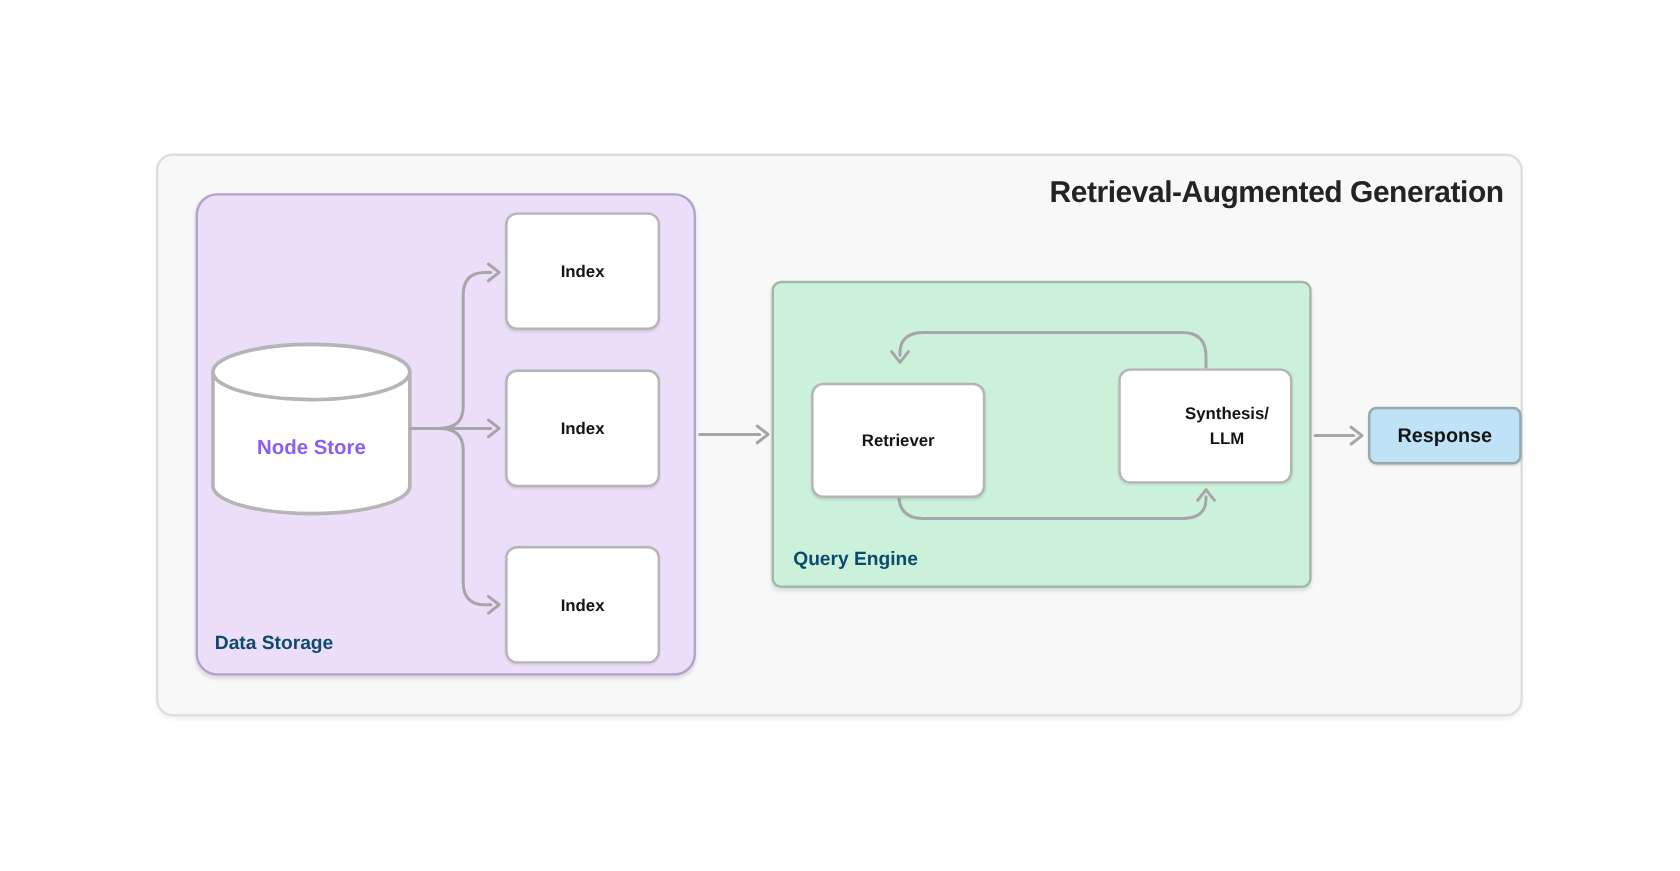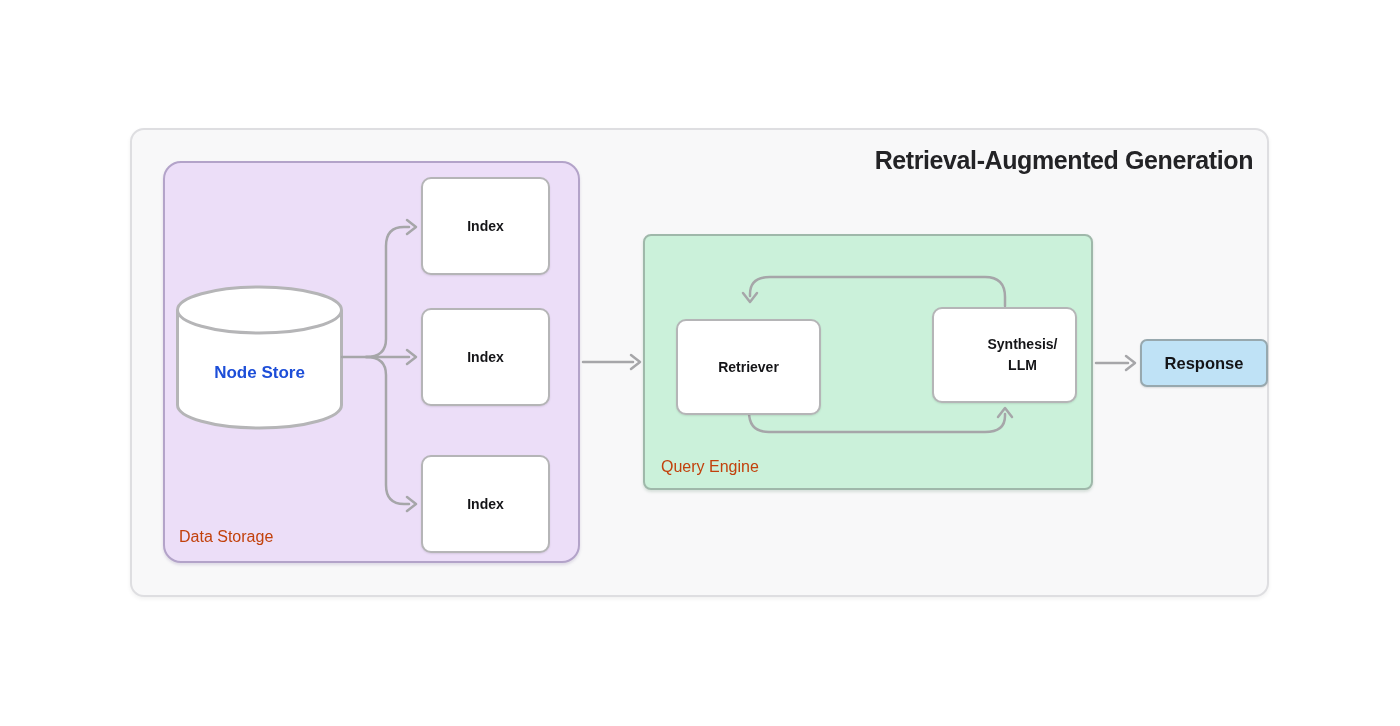--- a/index.html
+++ b/index.html
@@ -23,21 +23,21 @@
   .title{position:absolute;top:146px;right:147px;font-size:25px;font-weight:700;
          letter-spacing:-0.4px;color:#232326;z-index:4;}
 
   .group{position:absolute;border-radius:18px;z-index:1;}
   .group-data-storage{left:163px;top:161px;width:417px;height:402px;
       background:var(--data-storage-fill);border:2.5px solid var(--data-storage-border);
       box-shadow:0 2px 3px rgba(100,80,140,0.18);}
   .group-query-engine{left:643px;top:234px;width:450px;height:256px;border-radius:8px;
       background:var(--query-engine-fill);border:2.5px solid var(--query-engine-border);
       box-shadow:0 2px 3px rgba(60,110,80,0.18);}
-  .group-label{position:absolute;font-size:16px;font-weight:400;color:#c2410c;margin-top:30px;}
+  .group-label{position:absolute;font-size:16px;font-weight:700;color:#0c4a6e;margin-top:30px;}
   .group-data-storage .group-label{left:14px;bottom:15px;}
   .group-query-engine .group-label{left:16px;bottom:12px;}
 
   svg.connectors{position:absolute;left:0;top:0;width:1400px;height:726px;
                  z-index:2;pointer-events:none;}
   .edge{fill:none;stroke:var(--arrow);stroke-width:2.5;stroke-linecap:round;stroke-linejoin:round;}
   .cyl{fill:var(--node-fill);stroke:var(--node-border);stroke-width:3;}
 
   .node{position:absolute;display:flex;align-items:center;justify-content:center;
         text-align:center;background:var(--node-fill);
@@ -46,21 +46,21 @@
         box-shadow:0 1px 2px rgba(0,0,0,0.10);}
   .node-index{left:421px;width:129px;height:98px;}
   .node-index.i1{top:177px;} .node-index.i2{top:308px;} .node-index.i3{top:455px;}
   .node-retriever{left:676px;top:319px;width:145px;height:96px;}
   .node-synthesis{left:932px;top:307px;width:145px;height:96px;line-height:1.5;padding-left:36px;}
   .node-response{left:1140px;top:339px;width:128px;height:48px;border-radius:7px;
       background:var(--response-fill);border:2.5px solid var(--response-border);
       font-size:16.5px;box-shadow:0 1px 2px rgba(0,0,0,0.12);}
   .node-store-label{position:absolute;left:177px;top:332px;width:165px;height:82px;
       display:flex;align-items:center;justify-content:center;z-index:3;
-      font-size:17px;font-weight:700;color:#1d4ed8;}
+      font-size:17px;font-weight:700;color:#8b5cf6;}
 </style>
 </head>
 <body>
 
 <div class="canvas">
 
   <div class="frame"></div>
 
   <div class="title">Retrieval-Augmented Generation</div>
 

